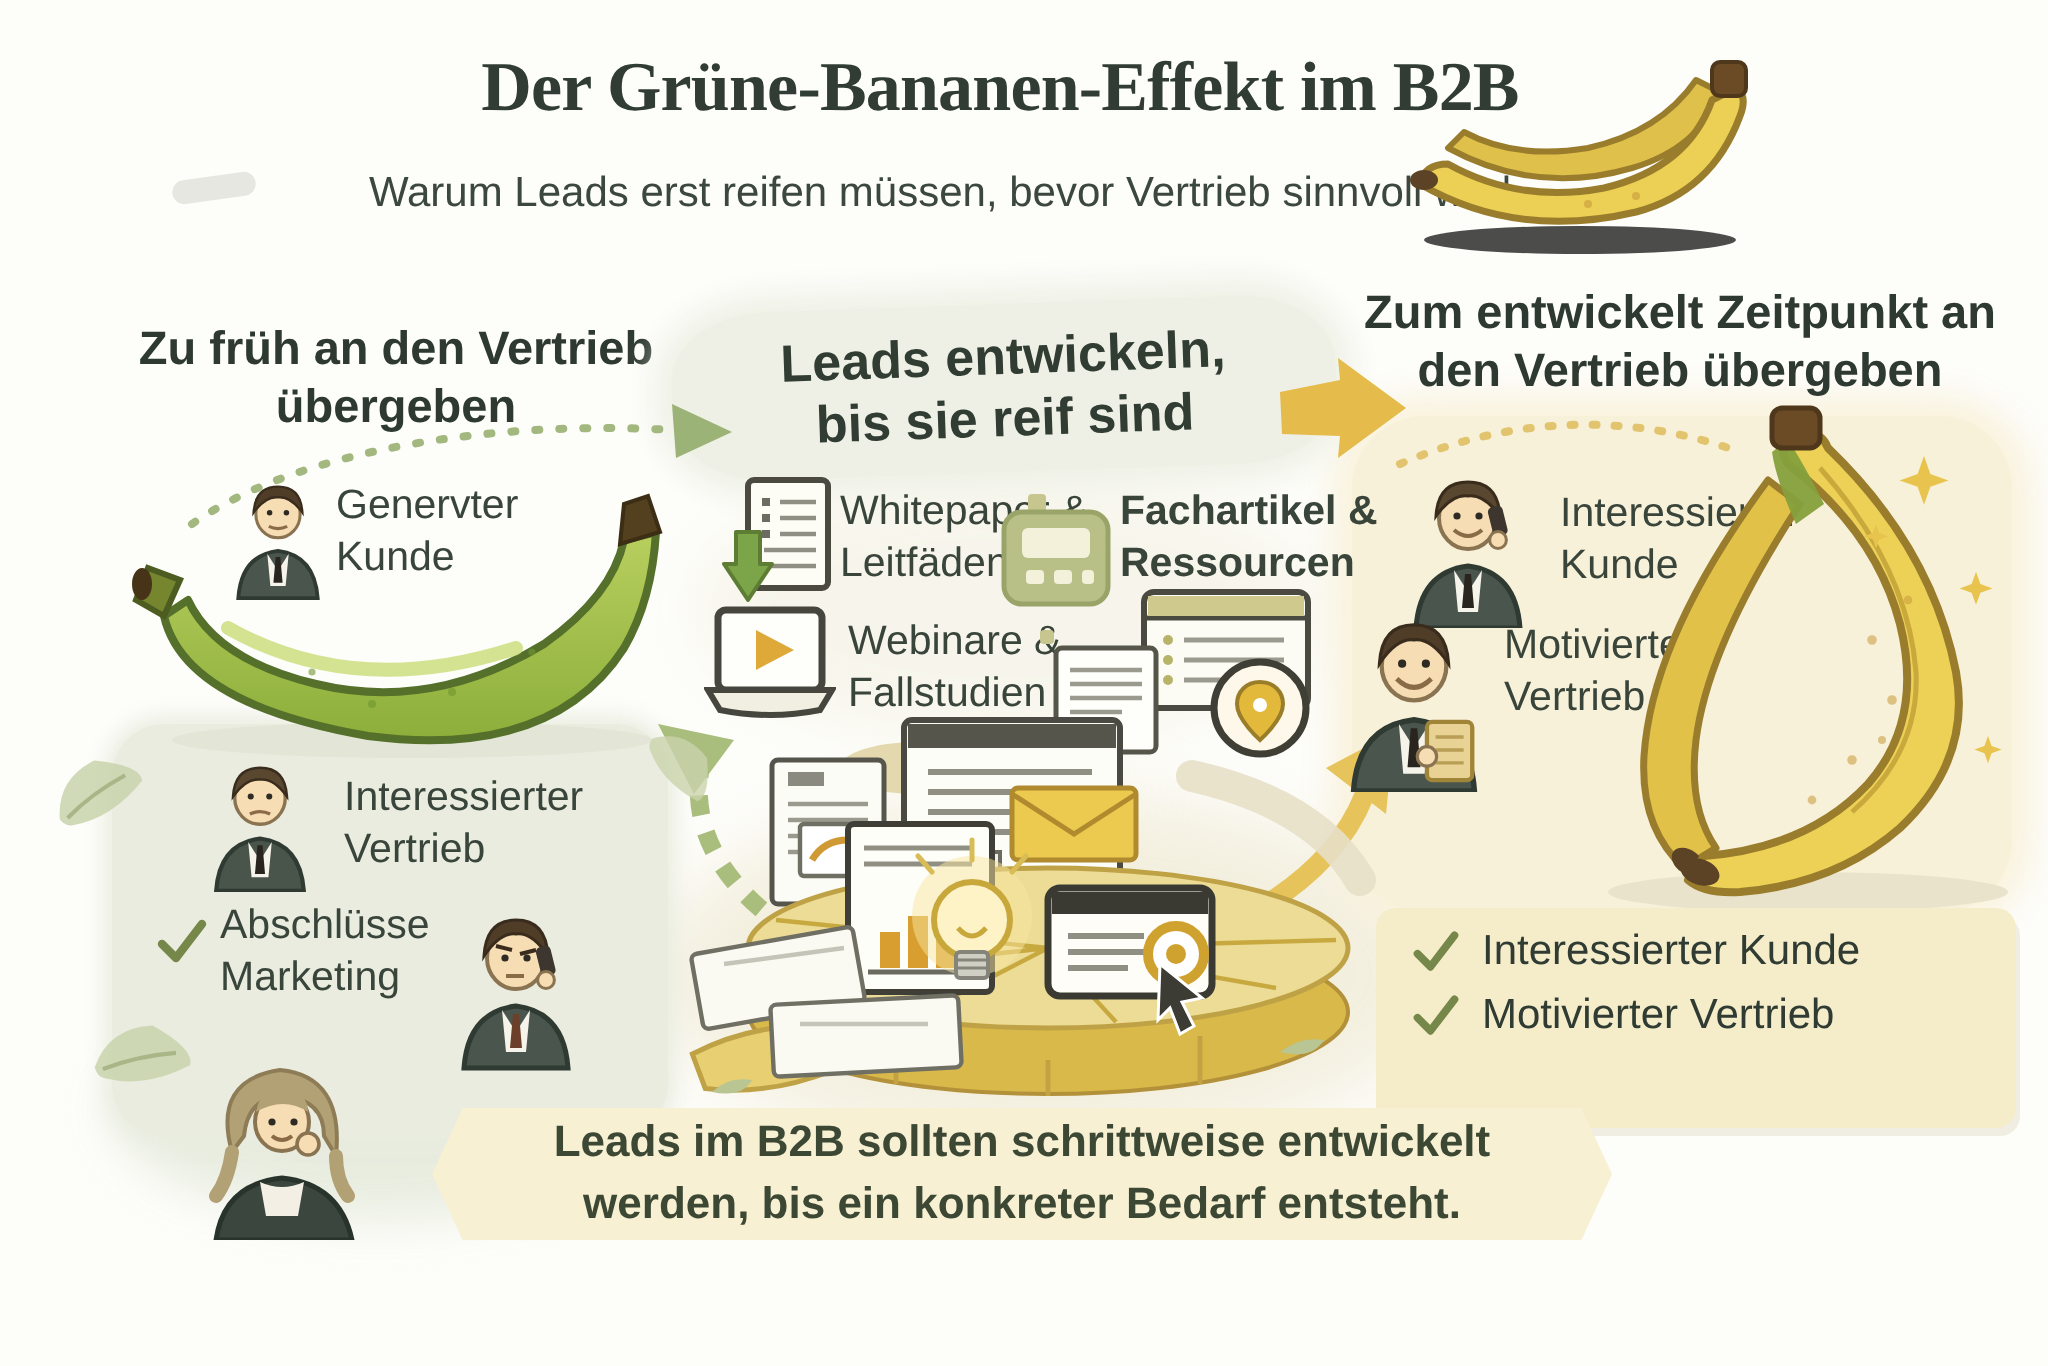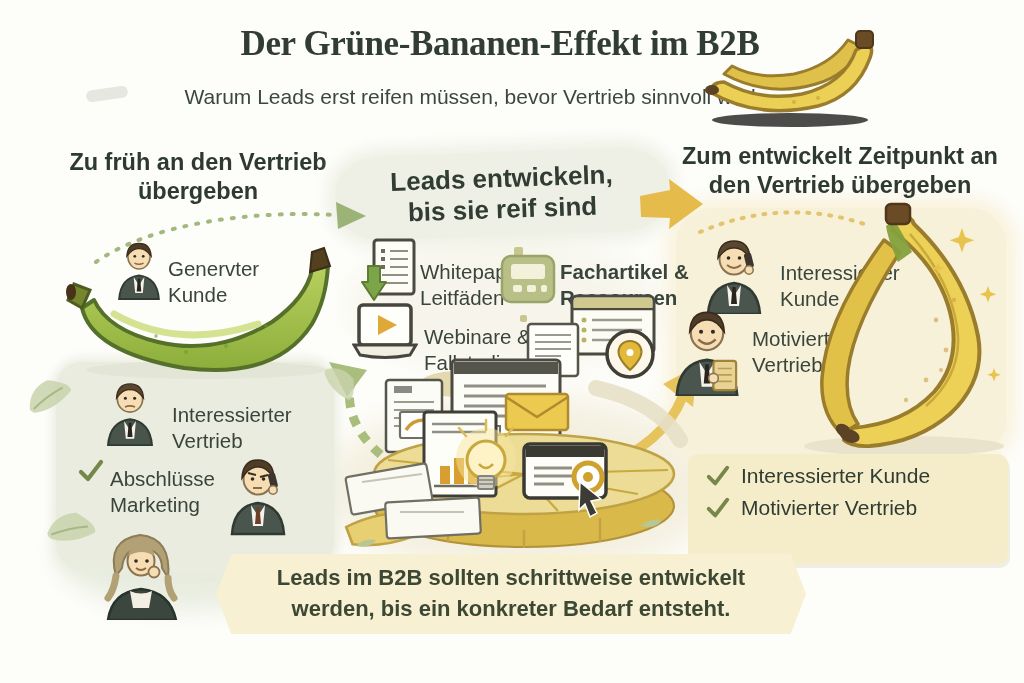--- a/index.html
+++ b/index.html
@@ -7,42 +7,42 @@
          background:#fdfdfa;font-family:"Liberation Sans",sans-serif;color:#35413a;}
   .abs{position:absolute;}
   .wash{position:absolute;border-radius:50%;pointer-events:none;}
 
   .title{left:0;top:24px;width:1000px;text-align:center;font-size:35px;font-weight:bold;
          color:#313d34;letter-spacing:-0.4px;font-family:Liberation Serif, serif;}
   .subtitle{left:150px;top:82px;width:640px;text-align:center;font-size:21px;
             color:#3b473f;line-height:1.4;}
 
   .col-header{font-weight:bold;font-size:23.5px;text-align:center;color:#2e3a31;line-height:1.22;}
-  .left-header{left:62px;top:148px;width:272px;}
+  .left-header{left:62px;top:160px;width:272px;}
   .right-header{left:666px;top:142px;width:348px;}
 
   .band{left:336px;top:152px;width:332px;height:84px;background:#eef0e5;
         border-radius:48px/34px;transform:rotate(-2deg);
         box-shadow:0 0 16px 8px #eef0e5;display:flex;align-items:center;justify-content:center;}
   .band-text{width:260px;text-align:center;font-weight:bold;font-size:26px;color:#313c33;line-height:1.2;}
 
   .sage-box{left:56px;top:362px;width:278px;height:206px;background:#e9ecdf;border-radius:26px;
             box-shadow:0 0 10px 4px rgba(233,236,223,.9);}
   .cream-box{left:676px;top:208px;width:330px;height:248px;background:#f8f1d9;border-radius:36px;
              box-shadow:0 0 16px 10px rgba(248,241,217,.9);}
   .check-box{left:688px;top:454px;width:320px;height:110px;background:#f5edca;border-radius:10px;
              box-shadow:2px 4px 0 rgba(205,195,155,.25);}
   .check-rows{position:absolute;left:706px;top:464px;display:flex;flex-direction:column;gap:8px;}
   .check-row{display:flex;align-items:center;gap:11px;}
   .check-row span{font-size:21px;color:#303c33;}
 
-  .item-label{font-size:20.5px;color:#39453b;line-height:1.26;margin-top:16px;}
+  .item-label{font-size:20.5px;color:#39453b;line-height:1.26;}
   .dot{position:absolute;background:#c6c68e;border-radius:2px;}
 
-  .banner{left:216px;top:554px;width:590px;height:80px;background:#f7f0d3;
+  .banner{left:216px;top:554px;width:590px;height:66px;background:#f7f0d3;
           clip-path:polygon(2.6% 0,97.4% 0,100% 50%,97.4% 100%,2.6% 100%,0 50%);
           display:flex;align-items:center;justify-content:center;
           filter:drop-shadow(0 3px 2px rgba(186,180,150,.45));}
   .banner-text{width:545px;text-align:center;font-weight:bold;font-size:22px;color:#3c4834;line-height:1.4;}
 
   .smudge{left:86px;top:88px;width:42px;height:12px;background:#d9d9d2;border-radius:6px;
           transform:rotate(-8deg);opacity:.6;}
   svg{display:block;}
 </style>
 </head>

